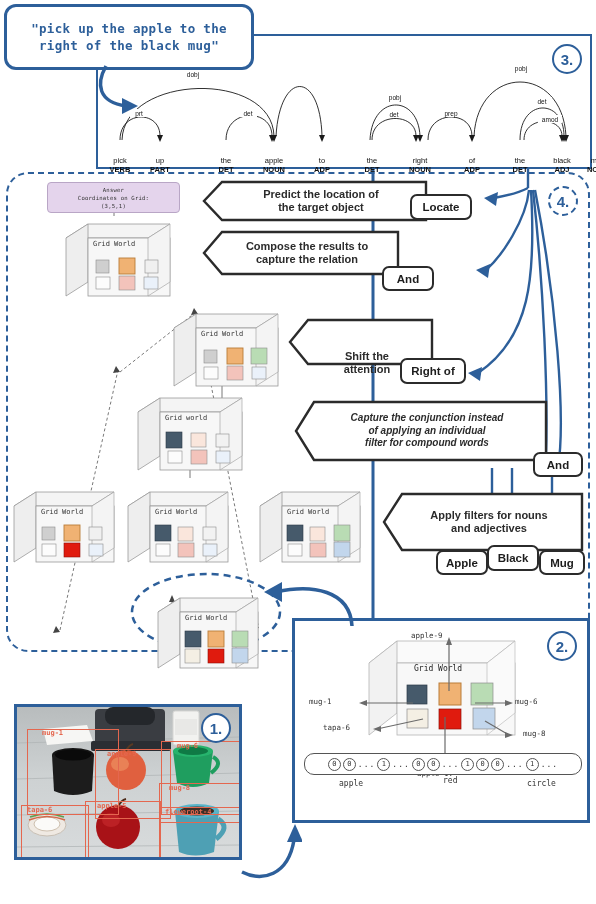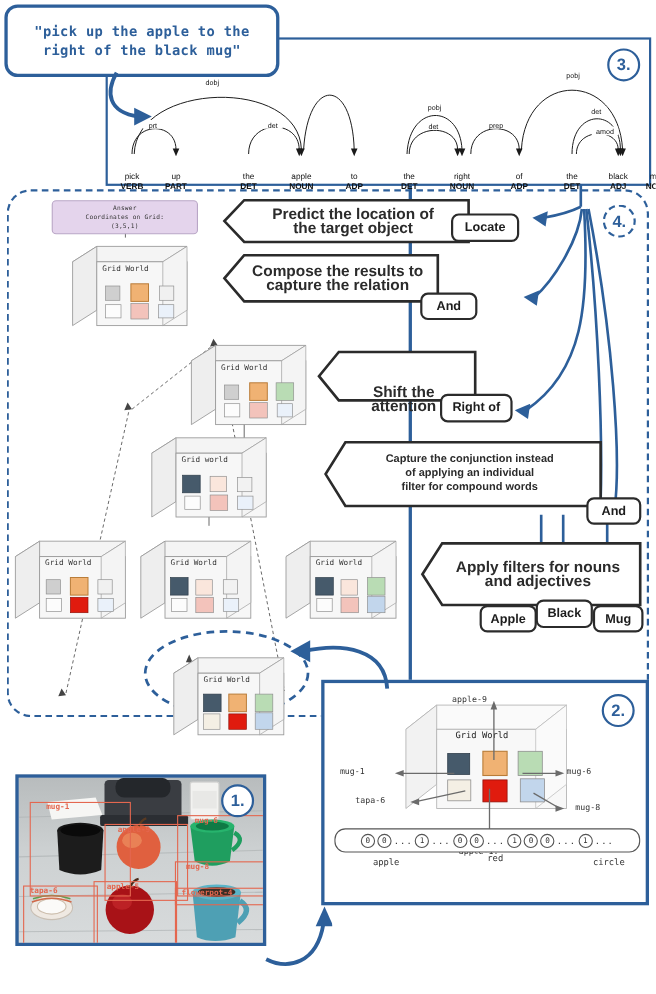--- a/index.html
+++ b/index.html
@@ -69,21 +69,21 @@
     position:absolute;
     font-family:"DejaVu Sans Mono","Liberation Mono", monospace;
     color:#333; white-space:nowrap;
   }
 
   
   .banner { position:absolute; z-index:23; }
   .banner .txt {
     position:absolute; left:0; top:0; width:100%; height:100%;
     display:flex; flex-direction:column; align-items:center; justify-content:center;
-    font-size:14px; font-weight:bold; color:#2b2b2b; text-align:center;
+    font-size:11px; font-weight:bold; color:#2b2b2b; text-align:center;
     line-height:13px; padding-left:16px; padding-right:4px;
   }
   .pill {
     position:absolute; z-index:24; background:#fff;
     border:2px solid #2b2b2b; border-radius:7px;
     display:flex; align-items:center; justify-content:center;
     font-size:11.5px; font-weight:bold; color:#1d1d1d;
     padding:0 6px; white-space:nowrap;
   }
 
@@ -436,21 +436,21 @@
   </svg>
   <div class="txt" style="white-space:pre-line;margin-top:21px;">Shift the
 attention</div>
 </div>
 <div class="pill" style="left:400px; top:358px; width:66px; height:26px;">Right of</div>
 
 <div class="banner" style="left:294px; top:400px; width:254px; height:62px;">
   <svg width="254" height="62" viewBox="0 0 254 62">
     <polygon points="20,2 252,2 252,60 20,60 2,31" fill="#fff" stroke="#2b2b2b" stroke-width="2.4"></polygon>
   </svg>
-  <div class="txt" style="white-space:pre-line; font-size:10px; line-height:12.5px;">Capture the conjunction instead
+  <div class="txt" style="white-space:pre-line; font-size:10px; line-height:12.5px;font-style:italic;">Capture the conjunction instead
 of applying an individual
 filter for compound words</div>
 </div>
 <div class="pill" style="left:533px; top:452px; width:50px; height:25px;">And</div>
 
 <div class="banner" style="left:382px; top:492px; width:202px; height:60px;">
   <svg width="202" height="60" viewBox="0 0 202 60">
     <polygon points="20,2 200,2 200,58 20,58 2,30" fill="#fff" stroke="#2b2b2b" stroke-width="2.4"></polygon>
   </svg>
   <div class="txt" style="white-space:pre-line;">Apply filters for nouns
@@ -629,20 +629,20 @@
     <span class="vdots">...</span>
     <span class="vcirc">1</span>
     <span class="vcirc">0</span>
     <span class="vcirc">0</span>
     <span class="vdots">...</span>
     <span class="vcirc">1</span>
     <span class="vdots">...</span>
   </div>
   <div class="p2lab" style="left:44px;  top:158px; font-size:8px;">apple</div>
   <div class="p2lab" style="left:148px; top:155px; font-size:8px;">red</div>
-  <div class="p2lab" style="left:244px; top:158px; font-size:8px;text-align:right;">circle</div>
+  <div class="p2lab" style="left:232px; top:158px; font-size:8px;text-align:right;">circle</div>
 
   <div class="badge solid abs" style="right:10px; top:10px;">2.</div>
 </div>
 
 <svg class="abs" style="left:368px; top:166px; z-index:9;" width="10" height="460">
   <path d="M5,0 L5,460" stroke="#2d5f9a" stroke-width="3" fill="none"></path>
 </svg>
 
 </body></html>

